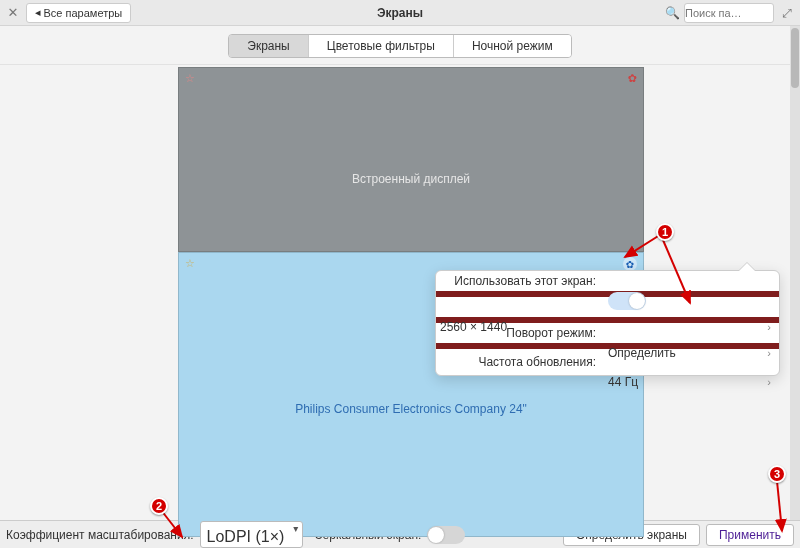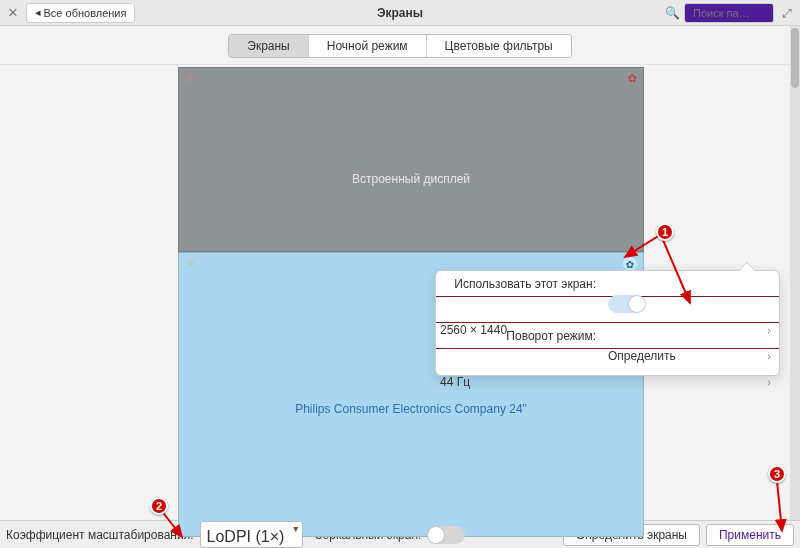--- a/index.html
+++ b/index.html
@@ -6,21 +6,21 @@
   html, body { width: 800px; height: 548px; overflow: hidden; background: #f3f3f3; }
   .window { width: 800px; height: 548px; position: relative; background: #f3f3f3; display: flex; flex-direction: column; }
 
   
   .titlebar { height: 26px; background: #e9e9e9; border-bottom: 1px solid #d4d4d4; display: flex; align-items: center; position: relative; }
   .tb-left { display: flex; align-items: center; gap: 4px; padding-left: 4px; }
   .tb-close { width: 18px; height: 18px; display:flex; align-items:center; justify-content:center; color:#777; font-size:13px; cursor:pointer; border-radius:3px;}
   .tb-back { height: 20px; padding: 0 8px; font-size: 11px; background: #fff; border: 1px solid #ccc; border-radius: 3px; display:flex; align-items:center; cursor:pointer; color:#333;}
   .tb-title { position:absolute; left:0; right:0; text-align:center; font-size:12px; font-weight:600; color:#333; pointer-events:none;}
   .tb-right { margin-left:auto; display:flex; align-items:center; gap:4px; padding-right:4px;}
-  .tb-search { height:20px; width:90px; font-size:11px; padding:0 8px; border:1px solid #ccc; border-radius:3px; background:#4c1d95; color:#888;}
+  .tb-search { height:20px; width:90px; font-size:11px; padding:0 0; border:1px solid #ccc; border-radius:3px; background:#ffffff; color:#888;}
   .tb-expand { width:18px; height:18px; display:flex; align-items:center; justify-content:center; color:#777; font-size:12px; cursor:pointer;}
 
   
   .tabbar { display:flex; justify-content:center; padding:8px 0 6px 0; }
   .tabs { display:flex; border:1px solid #bbb; border-radius:4px; overflow:hidden; }
   .tab { font-size:12px; padding:4px 18px; background:#fff; color:#333; cursor:pointer; border-right:1px solid #ccc;}
   .tab:last-child { border-right:none; }
   .tab.active { background:#d8d8d8; }
 
   
@@ -35,21 +35,21 @@
   .display2 .disp-label { top:149px; font-size:12px; color:#2f6db2; }
 
   .disp-star { position:absolute; left:6px; top:4px; font-size:11px; color:#d88; }
   .display2 .disp-star { color:#c9b36a; }
   .disp-gear { position:absolute; right:6px; top:4px; font-size:11px; color:#c44; cursor:pointer;}
   .display2 .disp-gear { color:#1a5fb4; background:#cfe7f7; border-radius:50%; width:14px; height:14px; display:flex; align-items:center; justify-content:center; font-size:10px;}
 
   
   .popover { position:absolute; left:435px; top:205px; width:345px; background:#fff; border:1px solid #ccc; border-radius:6px; box-shadow:0 4px 14px rgba(0,0,0,.15); }
   .pop-tail { position:absolute; top:-8px; right:24px; width:0; height:0; border-left:8px solid transparent; border-right:8px solid transparent; border-bottom:8px solid #fff; filter:drop-shadow(0 -1px 0 #ccc);}
-  .pop-row { display:flex; align-items:center; height:26px; border-bottom:1px solid #7f1d1d; }
+  .pop-row { display:flex; align-items:center; height:26px; border-bottom:6px solid #7f1d1d; }
   .pop-row:last-child { border-bottom:none; }
   .pop-label { width:168px; text-align:right; padding-right:8px; font-size:12px; color:#333;}
   .pop-value { flex:1; font-size:12px; color:#333; padding-left:4px; position:relative; display:flex; align-items:center;margin-top:40px;}
   .pop-value .chev { position:absolute; right:8px; color:#888; font-size:11px;}
   .switch { width:38px; height:18px; background:#cfe3f8; border-radius:9px; position:relative; }
   .switch .knob { position:absolute; width:16px; height:16px; background:#fff; border-radius:50%; top:1px; right:1px; box-shadow:0 0 2px rgba(0,0,0,.3);}
 
   
   .marker { position:absolute; width:18px; height:18px; border-radius:50%; background:#d40000; border:2px solid #fff; color:#fff; font-size:11px; font-weight:700; display:flex; align-items:center; justify-content:center; box-shadow:0 1px 2px rgba(0,0,0,.4); z-index:50;}
   .arrow-svg { position:absolute; pointer-events:none; z-index:40; }
@@ -70,36 +70,36 @@
 </head>
 <body>
 
 <div class="window">
 
   <div class="titlebar">
     <div class="tb-left">
       <div class="tb-close">✕</div>
       <div class="tb-back">
         <span style="margin-right:3px;">◂</span>
-        <span>Все обновления</span>
+        <span>Все параметры</span>
       </div>
     </div>
     <div class="tb-title">Экраны</div>
     <div class="tb-right">
       <span style="font-size:12px;color:#888;">🔍</span>
       <input class="tb-search" placeholder="Поиск па…" style="">
       <div class="tb-expand">⤢</div>
     </div>
   </div>
 
   <div class="tabbar">
     <div class="tabs">
       <div class="tab active">Экраны</div>
+      <div class="tab">Цветовые фильтры</div>
       <div class="tab">Ночной режим</div>
-      <div class="tab">Цветовые фильтры</div>
     </div>
   </div>
 
   <div class="main">
 
     <div class="display-box display1">
       <span class="disp-star">☆</span>
       <span class="disp-gear">✿</span>
       <div class="disp-label">Встроенный дисплей</div>
     </div>
@@ -127,20 +127,21 @@
         </div>
       </div>
       <div class="pop-row">
         <div class="pop-label">Поворот режим:</div>
         <div class="pop-value">
           <span>Определить</span>
           <span class="chev">›</span>
         </div>
       </div>
       <div class="pop-row">
+        <div class="pop-label">Частота обновления:</div>
         <div class="pop-value">
           <span>44 Гц</span>
           <span class="chev">›</span>
         </div>
       </div>
     </div>
 
     <svg class="arrow-svg" style="left:0;top:0;" width="800" height="500">
       <defs>
         <marker id="ah" markerWidth="8" markerHeight="8" refX="6" refY="3" orient="auto">

